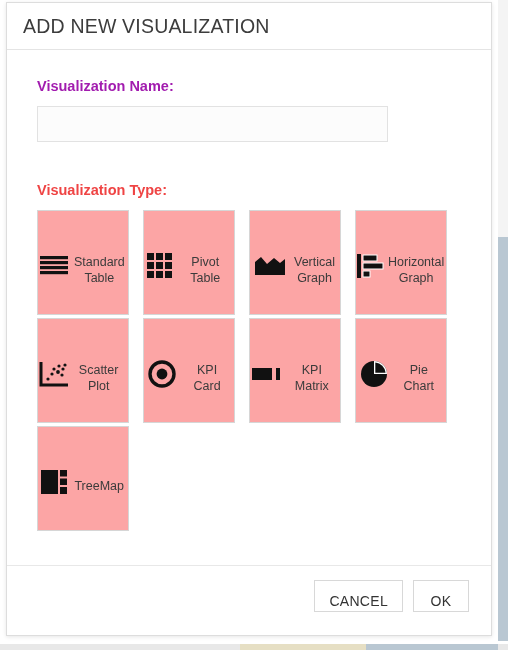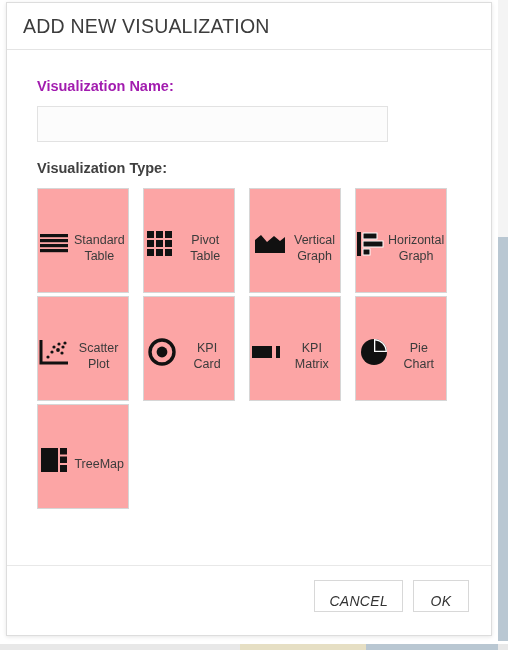--- a/index.html
+++ b/index.html
@@ -118,23 +118,23 @@
     background: #fcfcfc;
     font-family: "Liberation Sans", sans-serif;
     font-size: 13px;
     color: #333;
     padding: 0 8px;
     outline: none;
   }
 
   .type-label {
     font-size: 14.5px;
-    color: #404040;
+    color: #ef4444;
     font-weight: bold;
-    margin: 18px 0 12px 6px;
+    margin: 40px 0 12px 6px;
   }
 
   .type-grid {
     display: grid;
     grid-template-columns: repeat(4, 92px);
     grid-auto-rows: 105px;
     gap: 3px 14px;
     margin-left: 6px;
   }
 
@@ -185,21 +185,20 @@
     height: 32px;
     padding: 12px 14px;
     border: 1px solid #d8d8d8;
     background: #ffffff;
     color: #333333;
     font-family: "Liberation Sans", sans-serif;
     font-size: 14px;
     letter-spacing: 0.3px;
     cursor: pointer;
     box-sizing: border-box;
-    font-style: italic;
   }
   .btn-ok { min-width: 56px; }
 </style>
 </head>
 <body>
 
 <div id="root">
 
   <div class="bg-scroll-strip-top"></div>
   <div class="bg-scroll-strip"></div>

